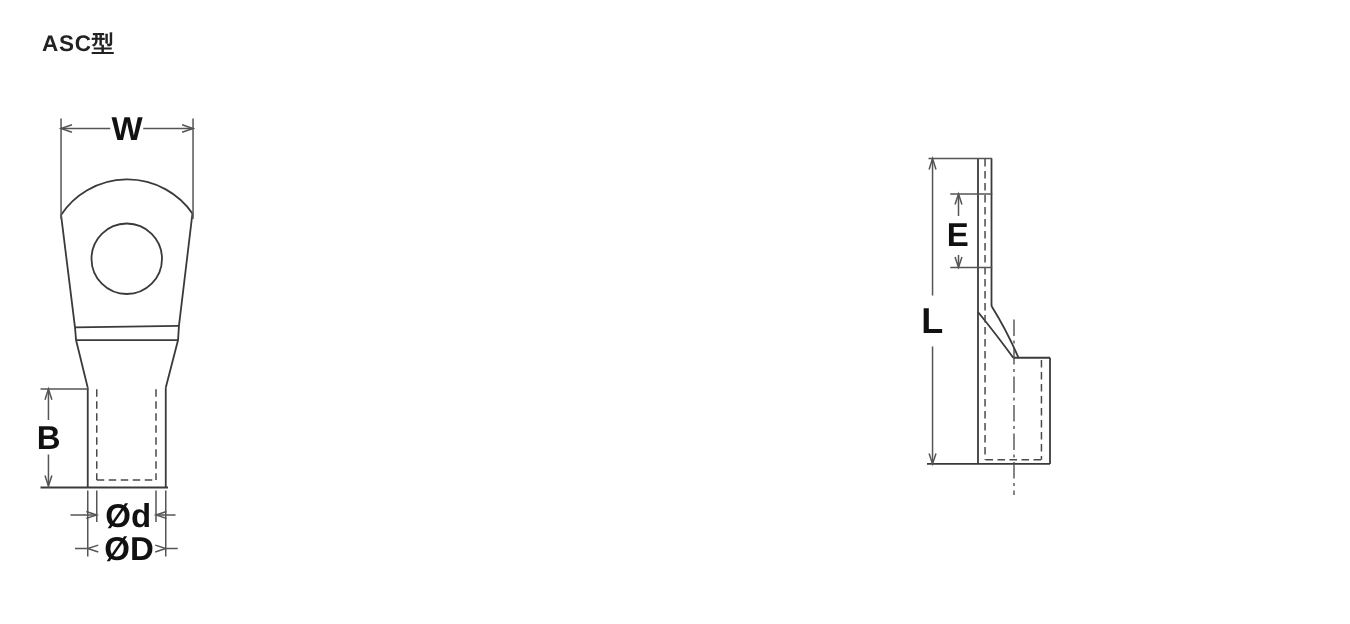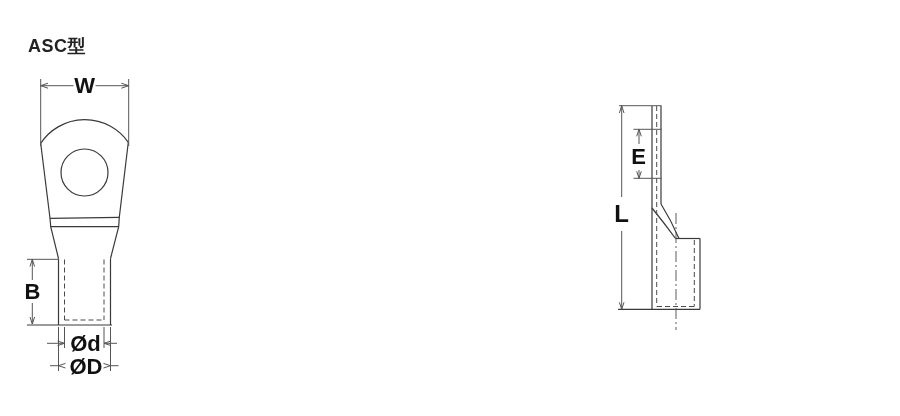--- a/index.html
+++ b/index.html
@@ -1,18 +1,18 @@
 <!DOCTYPE html>
 <html><head>
 <meta charset="utf-8">
 <style>
   html,body{margin:0;padding:0;background:#ffffff;}
   .canvas{position:relative;width:900px;height:416px;background:#ffffff;overflow:hidden;
           font-family:"Liberation Sans", sans-serif;}
-  .title{position:absolute;left:28px;top:34px;font-size:18px;font-weight:bold;color:#222222;
+  .title{position:absolute;left:28px;top:20px;font-size:15px;font-weight:bold;color:#222222;
          letter-spacing:0.5px;}
   svg{position:absolute;left:0;top:0;}
   .obj{stroke:#3a3a3a;stroke-width:1.2;fill:none;stroke-linecap:butt;}
   .dash{stroke:#4a4a4a;stroke-width:1;fill:none;stroke-dasharray:5 3;}
   .center{stroke:#4a4a4a;stroke-width:0.9;fill:none;stroke-dasharray:11 3 2 3;}
   .dim{stroke:#555555;stroke-width:1;fill:none;}
   .arrow{stroke:#555555;stroke-width:1;fill:none;stroke-linejoin:miter;}
   .lbl{fill:#111111;font-family:"Liberation Sans", sans-serif;font-size:22px;font-weight:600;
        text-anchor:middle;}
 </style>

